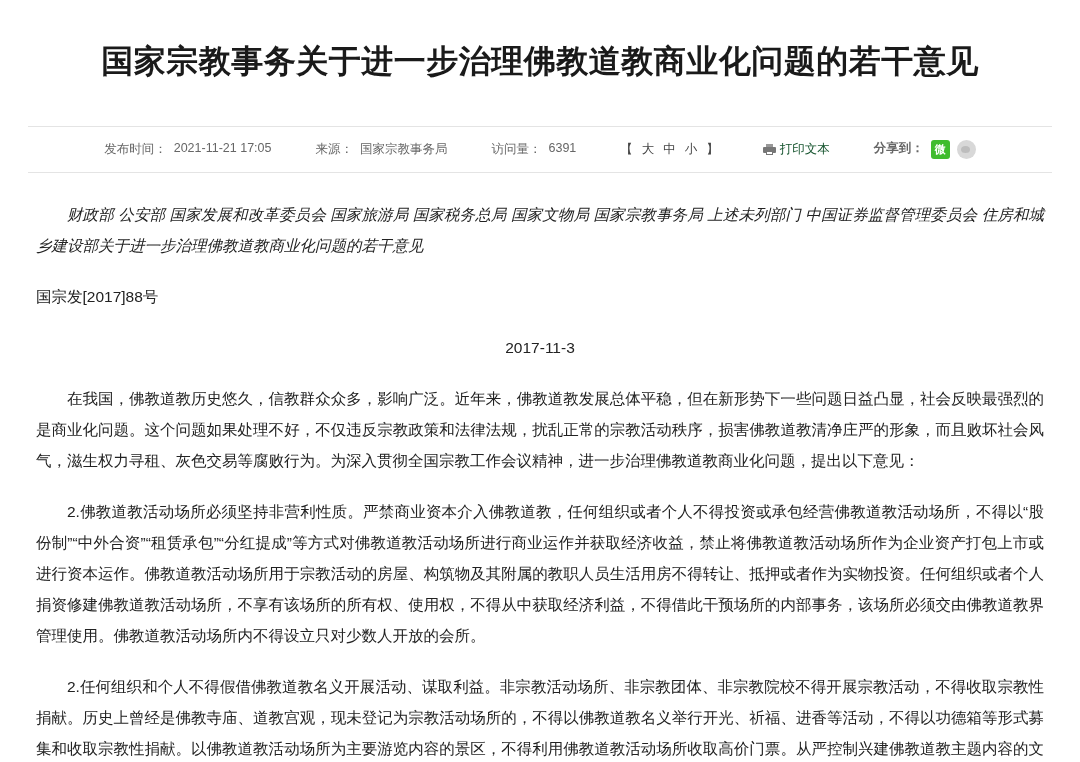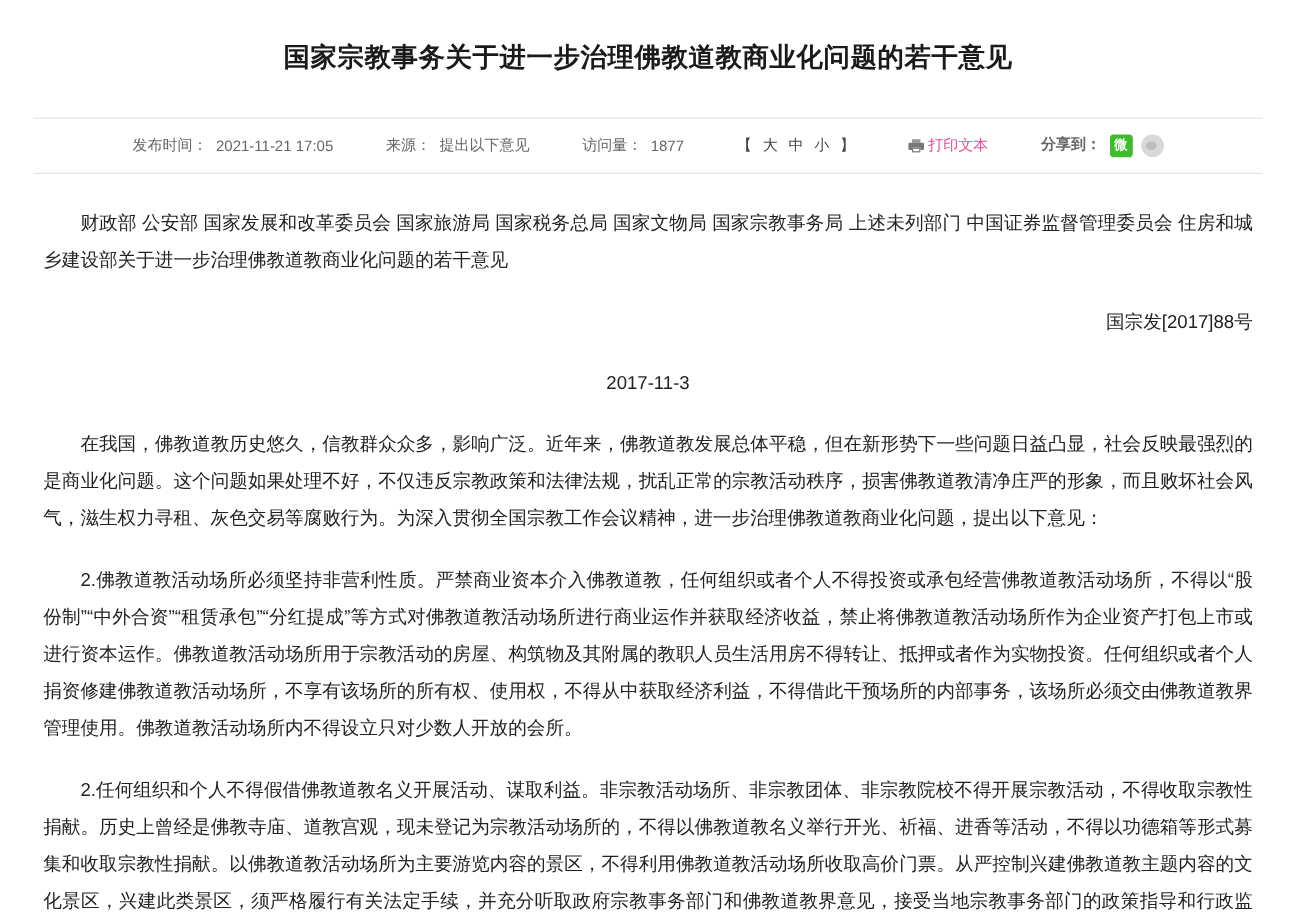--- a/index.html
+++ b/index.html
@@ -13,21 +13,21 @@
     font-family: "Liberation Sans", "DejaVu Sans", sans-serif;
     color: #333333;
   }
   .page {
     width: 1080px;
     box-sizing: border-box;
     padding: 0;
   }
   .title {
     text-align: center;
-    font-size: 22px;
+    font-size: 32px;
     font-weight: bold;
     color: #1a1a1a;
     letter-spacing: 0.5px;
     padding: 18px 60px 20px 60px;
     line-height: 1.4;
   }
   .meta-bar {
     border-top: 1px solid #e4e4e4;
     border-bottom: 1px solid #e4e4e4;
     margin: 0 28px;
@@ -36,42 +36,41 @@
     align-items: center;
     justify-content: center;
     gap: 0;
     font-size: 12.5px;
     color: #666666;
   }
   .meta-item {
     padding: 0 22px;
     white-space: nowrap;
     display: flex;
-    align-items: center;
     gap: 7px;
   }
   .meta-label { color: #666666; }
   .meta-value { color: #666666; }
   .font-sizes {
     display: flex;
     align-items: center;
     gap: 9px;
     color: #444;
     white-space: nowrap;
   }
   .font-sizes .bracket { color: #444; }
   .font-size-opt {
     cursor: pointer;
     color: #444;
   }
   .print-item {
     display: flex;
     align-items: center;
     gap: 4px;
-    color: #ec4899;
+    color: #14532d;
     cursor: pointer;
   }
   .printer-icon {
     display: inline-block;
     width: 13px;
     height: 11px;
     position: relative;
   }
   .printer-icon .body {
     position: absolute;
@@ -131,43 +130,43 @@
     font-size: 15.5px;
     line-height: 2.0;
     color: #222;
     text-align: justify;
   }
   .content p {
     margin: 0 0 20px 0;
   }
   .p-indent { text-indent: 2em; }
   .p-center { text-align: center; text-indent: 0; }
-  .doc-no { text-align: right; margin-bottom: 22px; }
+  .doc-no { text-align: left; margin-bottom: 22px; }
   .doc-date { margin-bottom: 24px; }
-  .lead { margin-bottom: 22px; }
+  .lead { margin-bottom: 22px; font-style: italic; }
 </style>
 </head>
 <body>
 
 <div class="page">
 
   <h1 class="title">国家宗教事务关于进一步治理佛教道教商业化问题的若干意见</h1>
 
   <div class="meta-bar">
     <div class="meta-item">
       <span class="meta-label">发布时间：</span>
       <span class="meta-value">2021-11-21 17:05</span>
     </div>
     <div class="meta-item">
       <span class="meta-label">来源：</span>
-      <span class="meta-value">提出以下意见</span>
+      <span class="meta-value">国家宗教事务局</span>
     </div>
     <div class="meta-item">
       <span class="meta-label">访问量：</span>
-      <span class="meta-value">1877</span>
+      <span class="meta-value">6391</span>
     </div>
     <div class="meta-item font-sizes">
       <span class="bracket">【</span>
       <span class="font-size-opt">大</span>
       <span class="font-size-opt">中</span>
       <span class="font-size-opt">小</span>
       <span class="bracket">】</span>
     </div>
     <div class="meta-item print-item">
       <span class="printer-icon">

